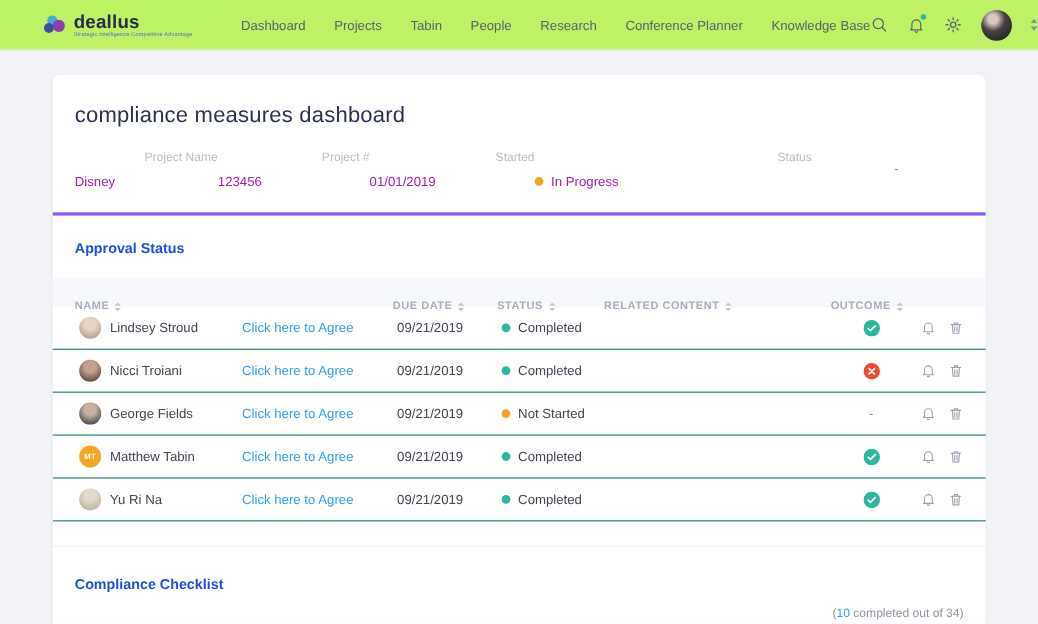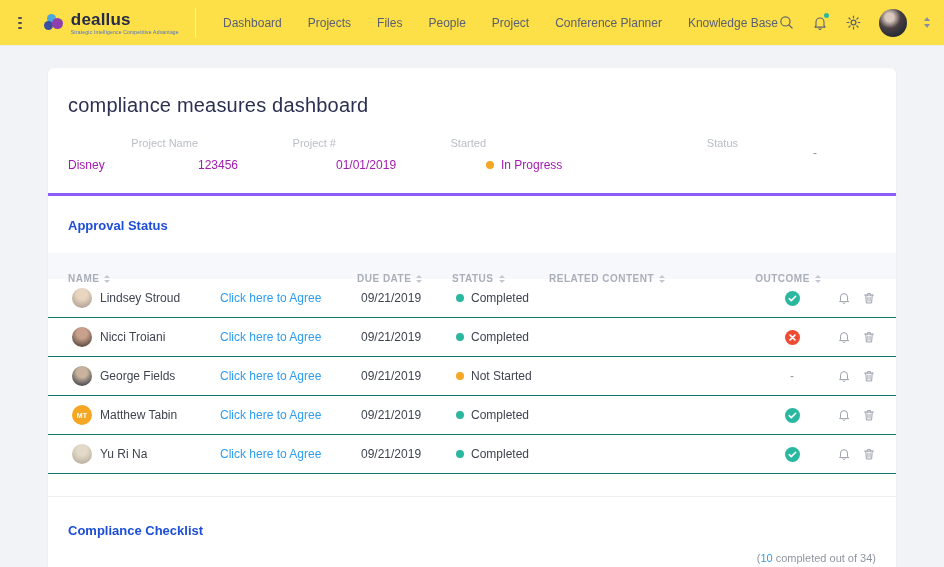--- a/index.html
+++ b/index.html
@@ -4,21 +4,21 @@
 <style>
   * { margin:0; padding:0; box-sizing:border-box; }
   html,body { width:944px; height:567px; overflow:hidden; }
   body {
     font-family:"Liberation Sans", sans-serif;
     background:#f2f3f7;
     color:#3f4450;
   }
   
   .navbar {
-    height:46px; background:#fde047; border-bottom:1px solid #ebedf2;
+    height:46px; background:#bef264; border-bottom:1px solid #ebedf2;
     display:flex; align-items:center;
   }
   .hamburger { margin-left:18px; width:18px; cursor:pointer; }
   .hamburger i { display:block; height:2px; background:#4a4f5b; margin:3px 0; border-radius:1px; }
   .logo { display:flex; align-items:center; margin-left:22px; cursor:pointer; }
   .logo-mark { width:20px; height:20px; position:relative; margin-right:7px; }
   .logo-mark i { position:absolute; border-radius:50%; }
   .logo-mark .c1 { width:9px; height:9px; background:#49a7dd; left:3px; top:1px; }
   .logo-mark .c2 { width:9px; height:9px; background:#3b4fa0; left:0px; top:8px; }
   .logo-mark .c3 { width:11px; height:11px; background:#8e3fae; left:8px; top:5px; }
@@ -108,23 +108,23 @@
       <span class="logo-name">deallus</span>
       <span class="logo-tag">Strategic Intelligence Competitive Advantage</span>
     </span>
   </div>
 
   <div class="nav-divider"></div>
 
   <div class="nav-menu">
     <span class="nav-item">Dashboard</span>
     <span class="nav-item">Projects</span>
-    <span class="nav-item">Files</span>
+    <span class="nav-item">Tabin</span>
     <span class="nav-item">People</span>
-    <span class="nav-item">Project</span>
+    <span class="nav-item">Research</span>
     <span class="nav-item">Conference Planner</span>
     <span class="nav-item">Knowledge Base</span>
   </div>
 
   <div class="nav-right">
     <span class="icon-btn">
       <svg viewBox="0 0 24 24" width="17" height="17" fill="none" stroke="#5a6070" stroke-width="1.6" stroke-linecap="round">
           <circle cx="10.5" cy="10.5" r="6.5"></circle>
           <path d="M15.5 15.5L20 20"></path>
         </svg>

